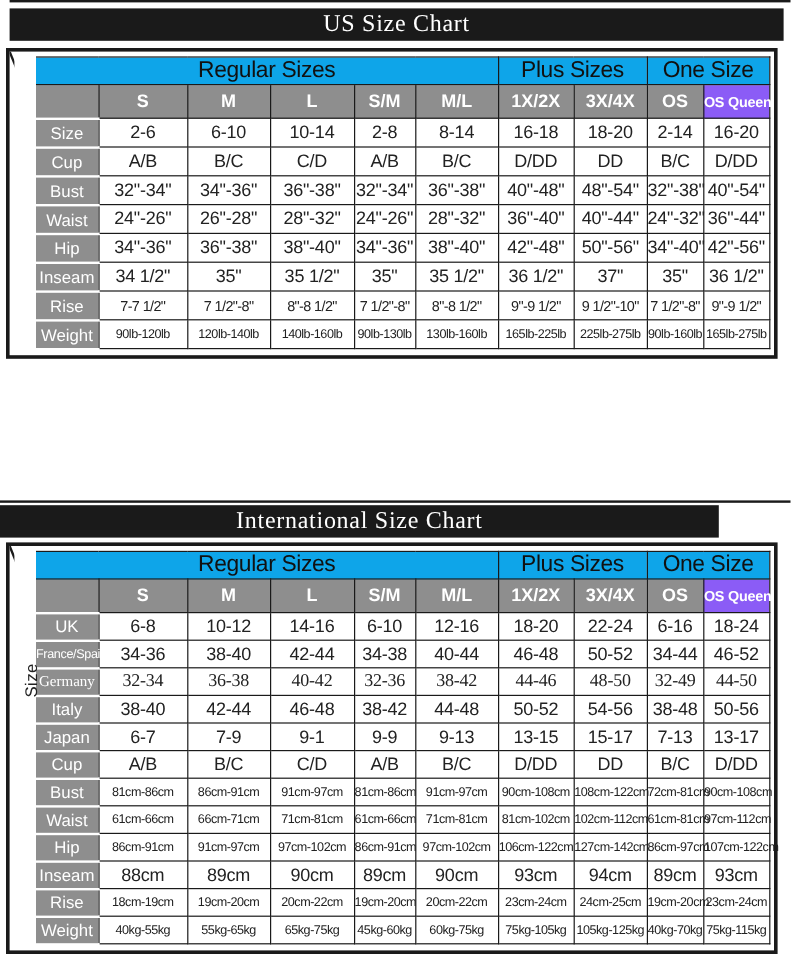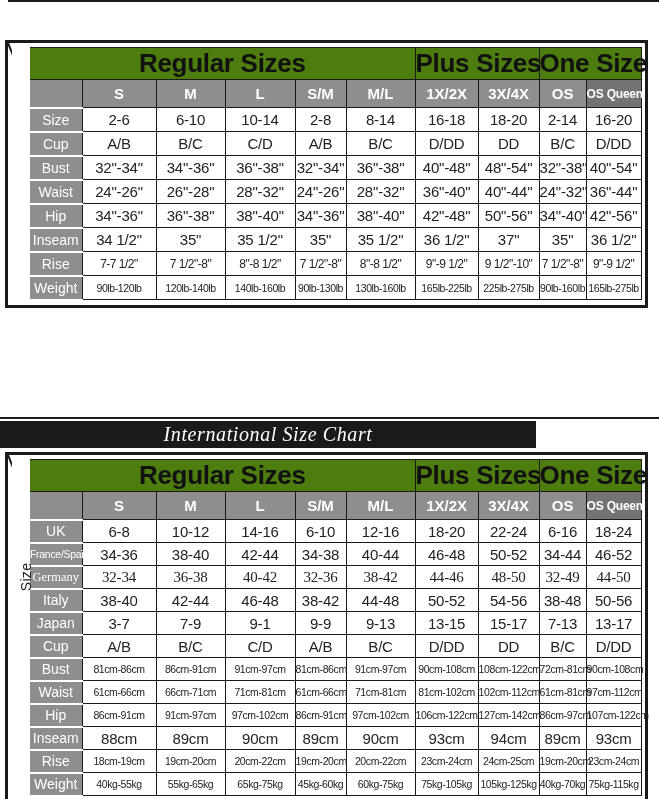--- a/index.html
+++ b/index.html
@@ -5,48 +5,49 @@
   html,body{margin:0;padding:0;background:#fff;}
   .page{position:relative;width:659px;height:799px;background:#fff;overflow:hidden;
         font-family:"Liberation Sans",sans-serif;}
   .rule{position:absolute;background:#1a1a1a;height:2px;}
   #top-rule{left:8px;top:0;width:651px;}
   #intl-rule{left:0;top:417px;width:659px;}
   .titlebar{position:absolute;background:#1a1a1a;color:#fff;text-align:center;
             font-family:"Liberation Serif",serif;font-size:20px;letter-spacing:.6px;
             height:27px;line-height:27px;}
   #us-titlebar{left:8px;top:7px;width:645px;}
-  #intl-titlebar{left:0;top:421px;width:536px;font-style:italic;}
+  #intl-titlebar{left:0;top:421px;width:599px;}
   .tablebox{position:absolute;border:3px solid #1a1a1a;background:#fff;padding:4px;width:629px;}
   #us-table{left:5px;top:40px;}
   #intl-table{left:5px;top:452px;}
   .diag{position:absolute;left:0;top:0;pointer-events:none;}
   table.grid{border-collapse:collapse;table-layout:fixed;width:629px;position:relative;}
   table.grid td{padding:0;text-align:center;vertical-align:middle;white-space:nowrap;}
   td.corner,td.gutter,td.side{border:none;background:#fff;}
-  td.group{border:1px solid #1a1a1a;border-left:none;background:#4d7c0f;color:#111;
-           font-weight:bold;font-size:26px;letter-spacing:-.3px;}
+  td.group{border:1px solid #1a1a1a;border-left:none;background:#0ea5e9;color:#111;
+           font-weight:normal;font-size:19px;letter-spacing:-.3px;}
   td.group.gb{border-left:1px solid #f97316;}
   td.blank-label{border:1px solid #1a1a1a;border-left:none;border-bottom:2px solid #fff;background:#8e8e8e;}
   td.colhead{border:1px solid #1a1a1a;background:#8e8e8e;color:#fff;font-weight:bold;font-size:15px;}
-  td.colhead.queen{background:#737373;font-size:12px;letter-spacing:-.2px;}
+  td.colhead.queen{background:#8b5cf6;font-size:12px;letter-spacing:-.2px;}
   td.label{background:#8e8e8e;color:#fff;font-size:14px;
            border:1px solid #1a1a1a;border-left:none;border-top:2px solid #fff;border-bottom:2px solid #fff;}
   td.label.lab-sm{font-size:12.5px;}
   td.label.lab-xs{font-size:10.5px;letter-spacing:-.3px;}
   td.cell{border:1px solid #1a1a1a;background:#fff;color:#222;font-size:15px;letter-spacing:-.2px;overflow:visible;}
   td.cell.sm{font-size:12px;letter-spacing:-.5px;}
   td.cell.xs{font-size:10.5px;letter-spacing:-.4px;}
   .vtext{display:inline-block;transform:rotate(-90deg);font-size:14px;color:#222;letter-spacing:.3px;}
 </style>
 </head>
 <body>
 
 <div class="page">
   <div class="rule" id="top-rule"></div>
+  <div class="titlebar" id="us-titlebar">US Size Chart</div>
   <div class="tablebox" id="us-table">
     <svg class="diag" width="26" height="58">
       <line x1="0" y1="0" x2="22" y2="54" stroke="#1a1a1a" stroke-width="2"></line>
     </svg>
   <table class="grid">
         <colgroup>
           <col style="width: 18px;">
           <col style="width: 52px;">
           <col style="width: 74px;">
           <col style="width: 69px;">
@@ -268,21 +269,21 @@
             <td class="cell">46-48</td>
             <td class="cell">38-42</td>
             <td class="cell">44-48</td>
             <td class="cell">50-52</td>
             <td class="cell">54-56</td>
             <td class="cell">38-48</td>
             <td class="cell">50-56</td>
           </tr>
           <tr style="height: 23px;">
             <td class="label">Japan</td>
-            <td class="cell">3-7</td>
+            <td class="cell">6-7</td>
             <td class="cell">7-9</td>
             <td class="cell">9-1</td>
             <td class="cell">9-9</td>
             <td class="cell">9-13</td>
             <td class="cell">13-15</td>
             <td class="cell">15-17</td>
             <td class="cell">7-13</td>
             <td class="cell">13-17</td>
           </tr>
           <tr style="height: 23px;">

